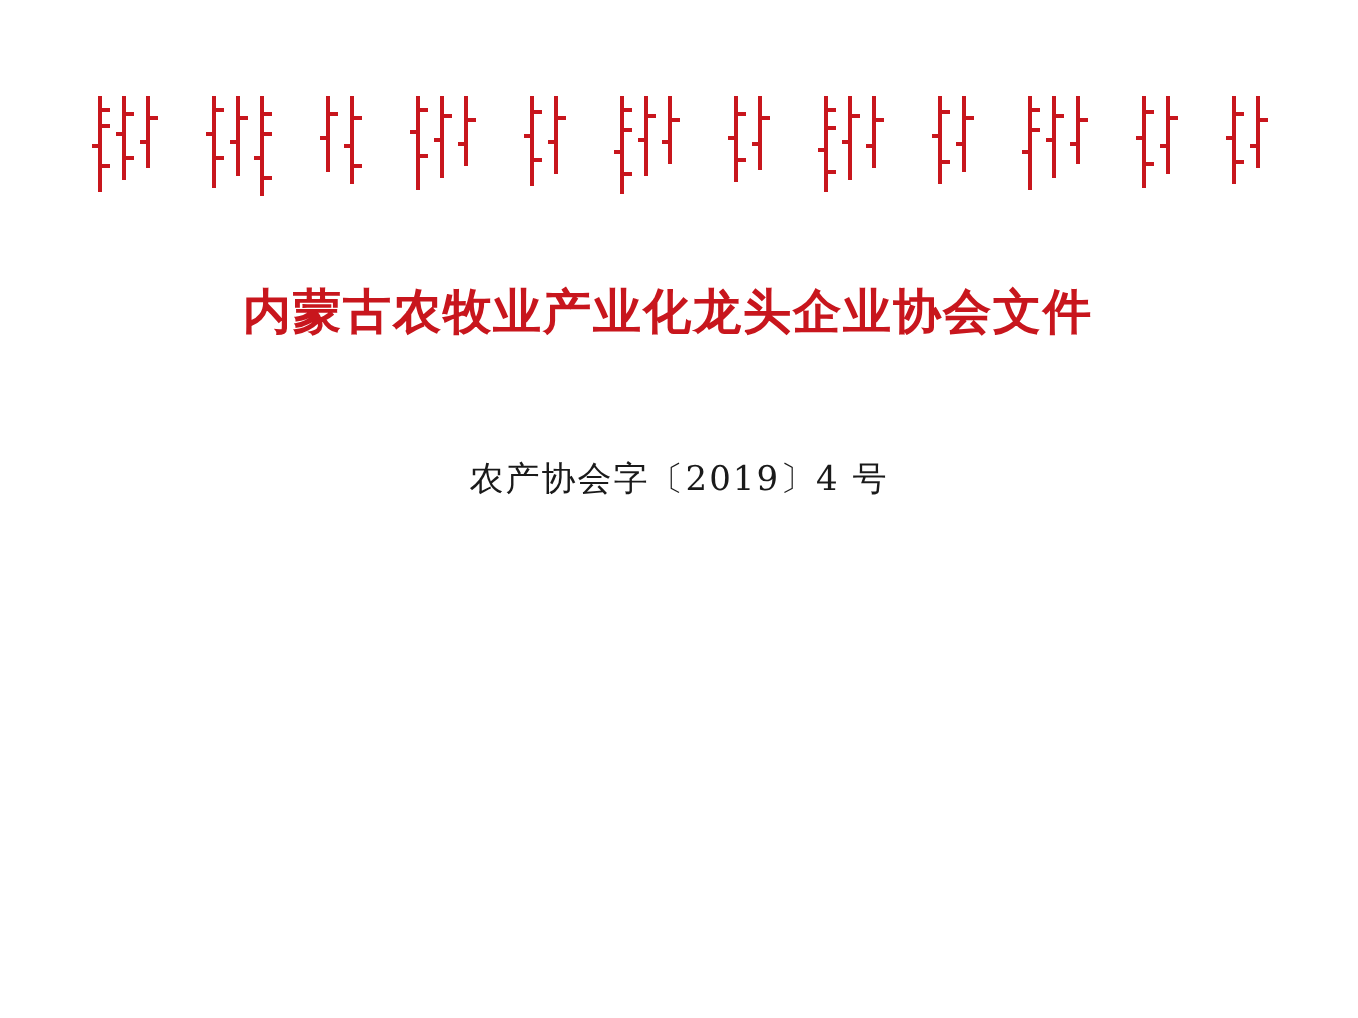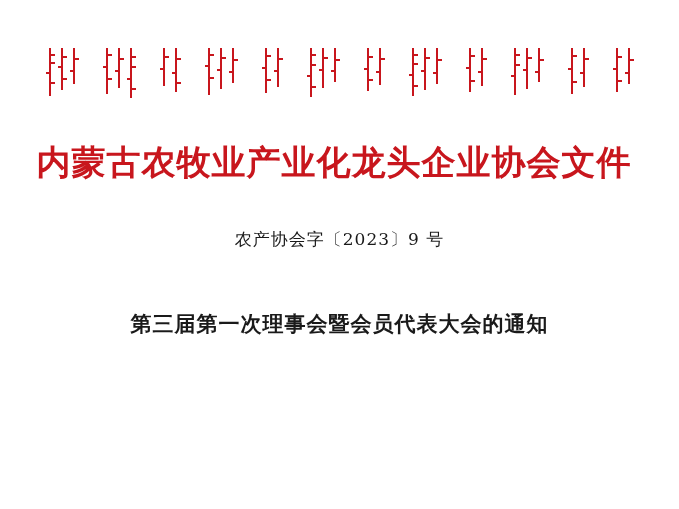--- a/index.html
+++ b/index.html
@@ -66,21 +66,21 @@
     width: 5px;
   }
 
   .title-cn {
     position: absolute;
     top: 140px;
     left: 0;
     width: 668px;
     text-align: center;
     color: #c8161d;
-    font-size: 34px;
+    font-size: 24px;
     font-weight: bold;
     letter-spacing: 1px;
     font-family: "DejaVu Serif", "Liberation Serif", serif;
     white-space: nowrap;
   }
 
   .doc-number {
     position: absolute;
     top: 228px;
     left: 0;
@@ -290,19 +290,18 @@
         </span>
       <span class="mglyph" style="height:36px">
           <i style="top:11px"></i>
           <i class="l" style="top:24px"></i>
         </span>
     </div>
   </div>
 
   <div class="title-cn">内蒙古农牧业产业化龙头企业协会文件</div>
 
-  <div class="doc-number">农产协会字〔2023〕9 号</div>
+  <div class="doc-number">农产协会字〔2019〕4 号</div>
 
   <div class="subject">
-    <span class="line">第三届第一次理事会暨会员代表大会的通知</span>
   </div>
 
 </div>
 
 </body></html>

